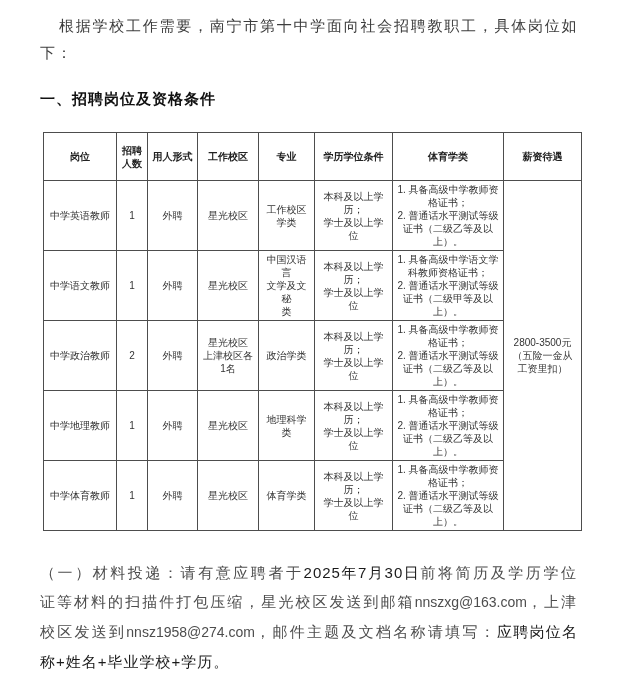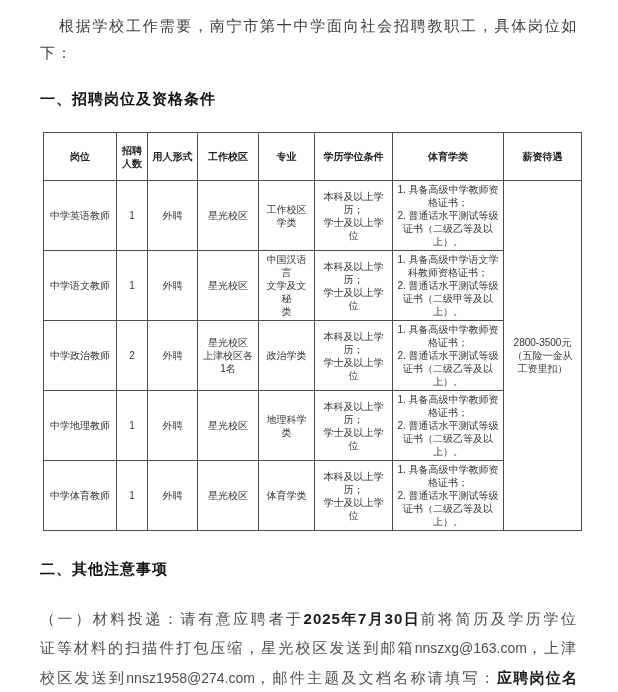--- a/index.html
+++ b/index.html
@@ -44,21 +44,21 @@
   td.col-edu { text-align: left; font-family: Liberation Serif, serif; }
   td.col-other { text-align: left; }
   td.col-salary { text-align: left; vertical-align: middle; }
 
   .para {
     margin: 0;
     font-size: 15px; line-height: 29px; color: #4d4d4d;
     letter-spacing: 2px; text-align: justify;
   }
   .para.first { margin-top: 27px; }
-  .para .b { font-weight: bold; color: #1a1a1a; letter-spacing: 1px; }
+  .para .b { font-weight: normal; color: #1a1a1a; letter-spacing: 1px; }
   .para .mono { font-family: Liberation Sans, sans-serif; font-size: 14px; letter-spacing: 0; }
 </style>
 </head>
 <body>
 
 <div class="page">
 
   <p class="intro">根据学校工作需要，南宁市第十中学面向社会招聘教职工，具体岗位如下：</p>
 
   <h2 class="sec-heading first">一、招聘岗位及资格条件</h2>
@@ -145,17 +145,16 @@
           <td>星光校区</td>
           <td>体育学类</td>
           <td class="col-edu">本科及以上学历；
 学士及以上学位</td>
           <td class="col-other">1. 具备高级中学教师资格证书；
 2. 普通话水平测试等级证书（二级乙等及以上）。</td>
         </tr>
       </tbody>
   </table>
 
-  <h2 class="sec-heading second">二、其他注意事项</h2>
 
   <p class="para first" id="para-materials"><span>（一）材料投递：请有意应聘者于</span><span class="b">2025年7月30日</span><span>前将简历及学历学位证等材料的扫描件打包压缩，星光校区发送到邮箱</span><span class="mono">nnszxg@163.com</span><span>，上津校区发送到</span><span class="mono">nnsz1958@274.com</span><span>，邮件主题及文档名称请填写：</span><span class="b">应聘岗位名称+姓名+毕业学校+学历。</span></p>
 
 </div>
 
 </body></html>

